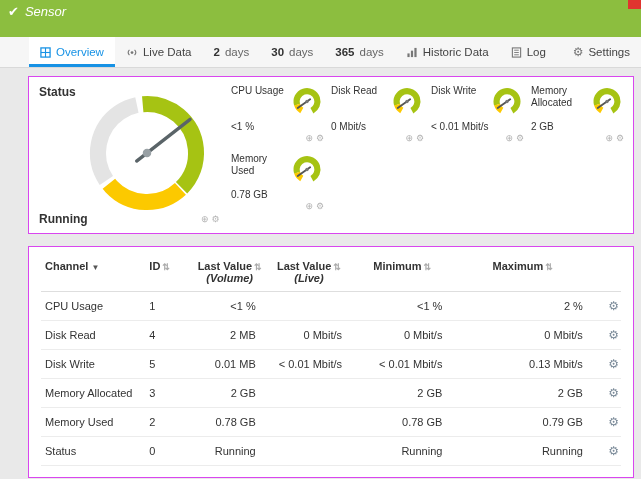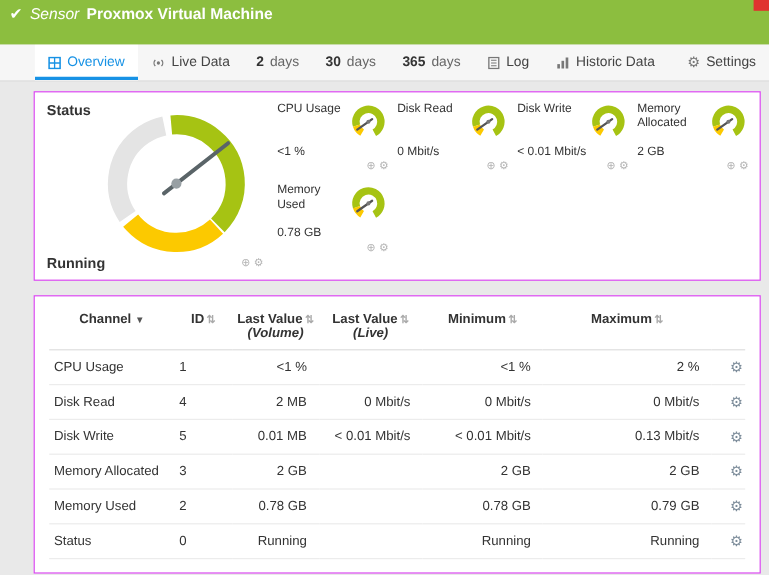--- a/index.html
+++ b/index.html
@@ -42,41 +42,40 @@
            grid-template-columns:repeat(4,100px); row-gap:6px; }
   .mini { position:relative; width:100px; height:62px; cursor:pointer; }
   .mini-label { font-size:10px; color:#333; line-height:1.2; max-width:60px; }
   .mini-g { position:absolute; top:0; right:6px; }
   .mini-value { position:absolute; left:0; top:36px; font-size:10px; color:#333; }
   .mini-icons { position:absolute; right:4px; bottom:4px; }
 
   
   .table-panel { margin-top:12px; height:232px; padding:4px 12px; }
   table { width:100%; border-collapse:collapse; font-size:11px; color:#333; table-layout:fixed; }
-  th { font-weight:bold; text-align:center; padding:9px 4px 7px; border-bottom:1px solid #dedede;
+  th { font-weight:bold; text-align:left; padding:9px 4px 7px; border-bottom:1px solid #dedede;
        vertical-align:top; cursor:pointer; }
   th.num { text-align:center; }
   td { padding:7px 4px; border-bottom:1px solid #ececec; }
   td.num { text-align:right; padding-right:10px; }
   td.c-id, th.c-id { padding-left:4px; }
   .th-sub { display:block; font-weight:bold;font-style:italic; }
   .sort { font-size:9px; color:#aaa; margin-left:2px; }
   .caret { font-size:8px; color:#555; margin-left:3px; }
   .channel-name { cursor:pointer; }
   .row-gear { font-size:12px; color:#7b8b99; cursor:pointer; }
   td.c-gear { text-align:right; padding-right:2px; }
 </style>
 </head>
 <body>
 
 <div class="topbar">
   <div class="topbar-line">
     <span class="check">✔</span>
     <span class="sensor-kind">Sensor</span>
-    <span class="sensor-title">Proxmox Virtual Machine</span>
   </div>
   <div class="alert"></div>
 </div>
 
 <div class="tabs">
   <div class="tab active">
     <svg width="11" height="11" viewBox="0 0 12 12">
         <rect x="1" y="1" width="10" height="10" fill="none" stroke="#1792e5" stroke-width="1.4"></rect>
         <line x1="1" y1="6" x2="11" y2="6" stroke="#1792e5" stroke-width="1.2"></line>
         <line x1="6" y1="1" x2="6" y2="11" stroke="#1792e5" stroke-width="1.2"></line>
@@ -96,35 +95,35 @@
   </div>
   <div class="tab">
     <span class="num">30</span>
     <span class="unit">days</span>
   </div>
   <div class="tab">
     <span class="num">365</span>
     <span class="unit">days</span>
   </div>
   <div class="tab">
+    <svg width="12" height="11" viewBox="0 0 12 12">
+        <rect x="1" y="7" width="2.4" height="4" fill="#777"></rect>
+        <rect x="4.8" y="4" width="2.4" height="7" fill="#777"></rect>
+        <rect x="8.6" y="1" width="2.4" height="10" fill="#777"></rect>
+      </svg>
+    <span>Historic Data</span>
+  </div>
+  <div class="tab">
     <svg width="11" height="11" viewBox="0 0 12 12">
         <rect x="1.5" y="1" width="9" height="10" fill="none" stroke="#777" stroke-width="1.2"></rect>
         <line x1="3.5" y1="3.5" x2="8.5" y2="3.5" stroke="#777" stroke-width="1"></line>
         <line x1="3.5" y1="6" x2="8.5" y2="6" stroke="#777" stroke-width="1"></line>
         <line x1="3.5" y1="8.5" x2="8.5" y2="8.5" stroke="#777" stroke-width="1"></line>
       </svg>
     <span>Log</span>
-  </div>
-  <div class="tab">
-    <svg width="12" height="11" viewBox="0 0 12 12">
-        <rect x="1" y="7" width="2.4" height="4" fill="#777"></rect>
-        <rect x="4.8" y="4" width="2.4" height="7" fill="#777"></rect>
-        <rect x="8.6" y="1" width="2.4" height="10" fill="#777"></rect>
-      </svg>
-    <span>Historic Data</span>
   </div>
   <div class="tab tab-settings">
     <span class="gear-glyph">⚙</span>
     <span>Settings</span>
   </div>
 </div>
 
 <div class="content">
 
   <div class="panel status-panel">

